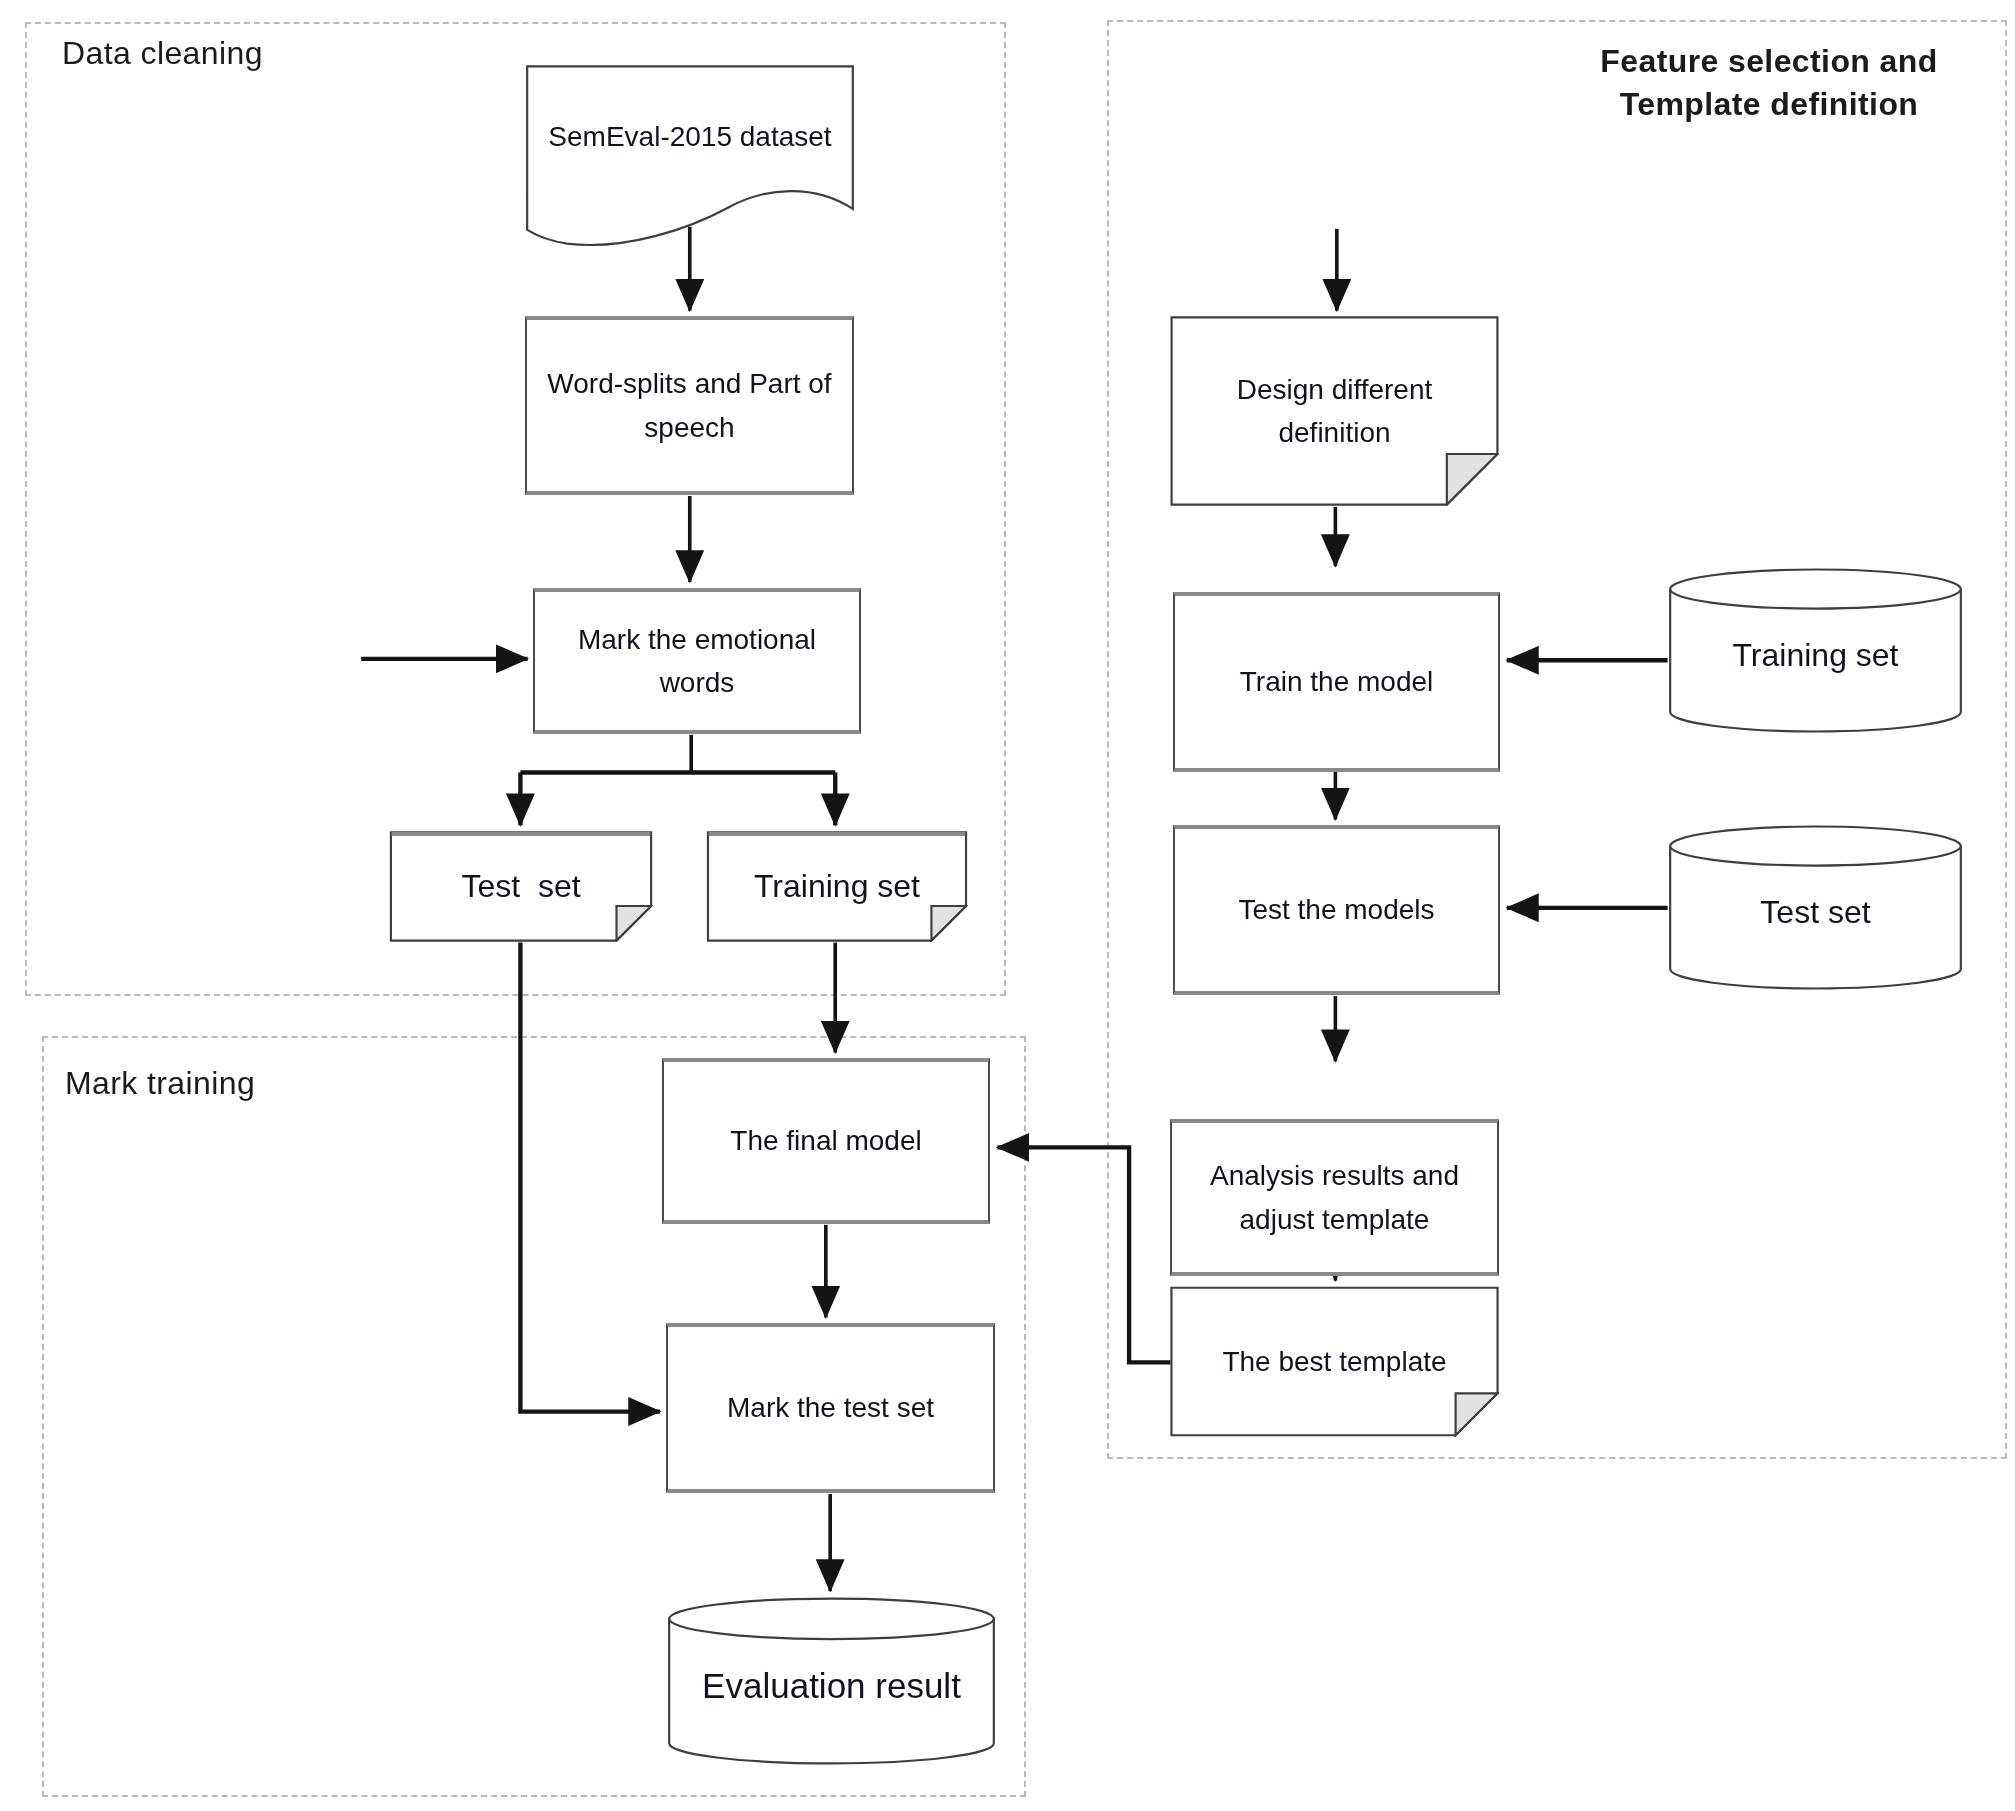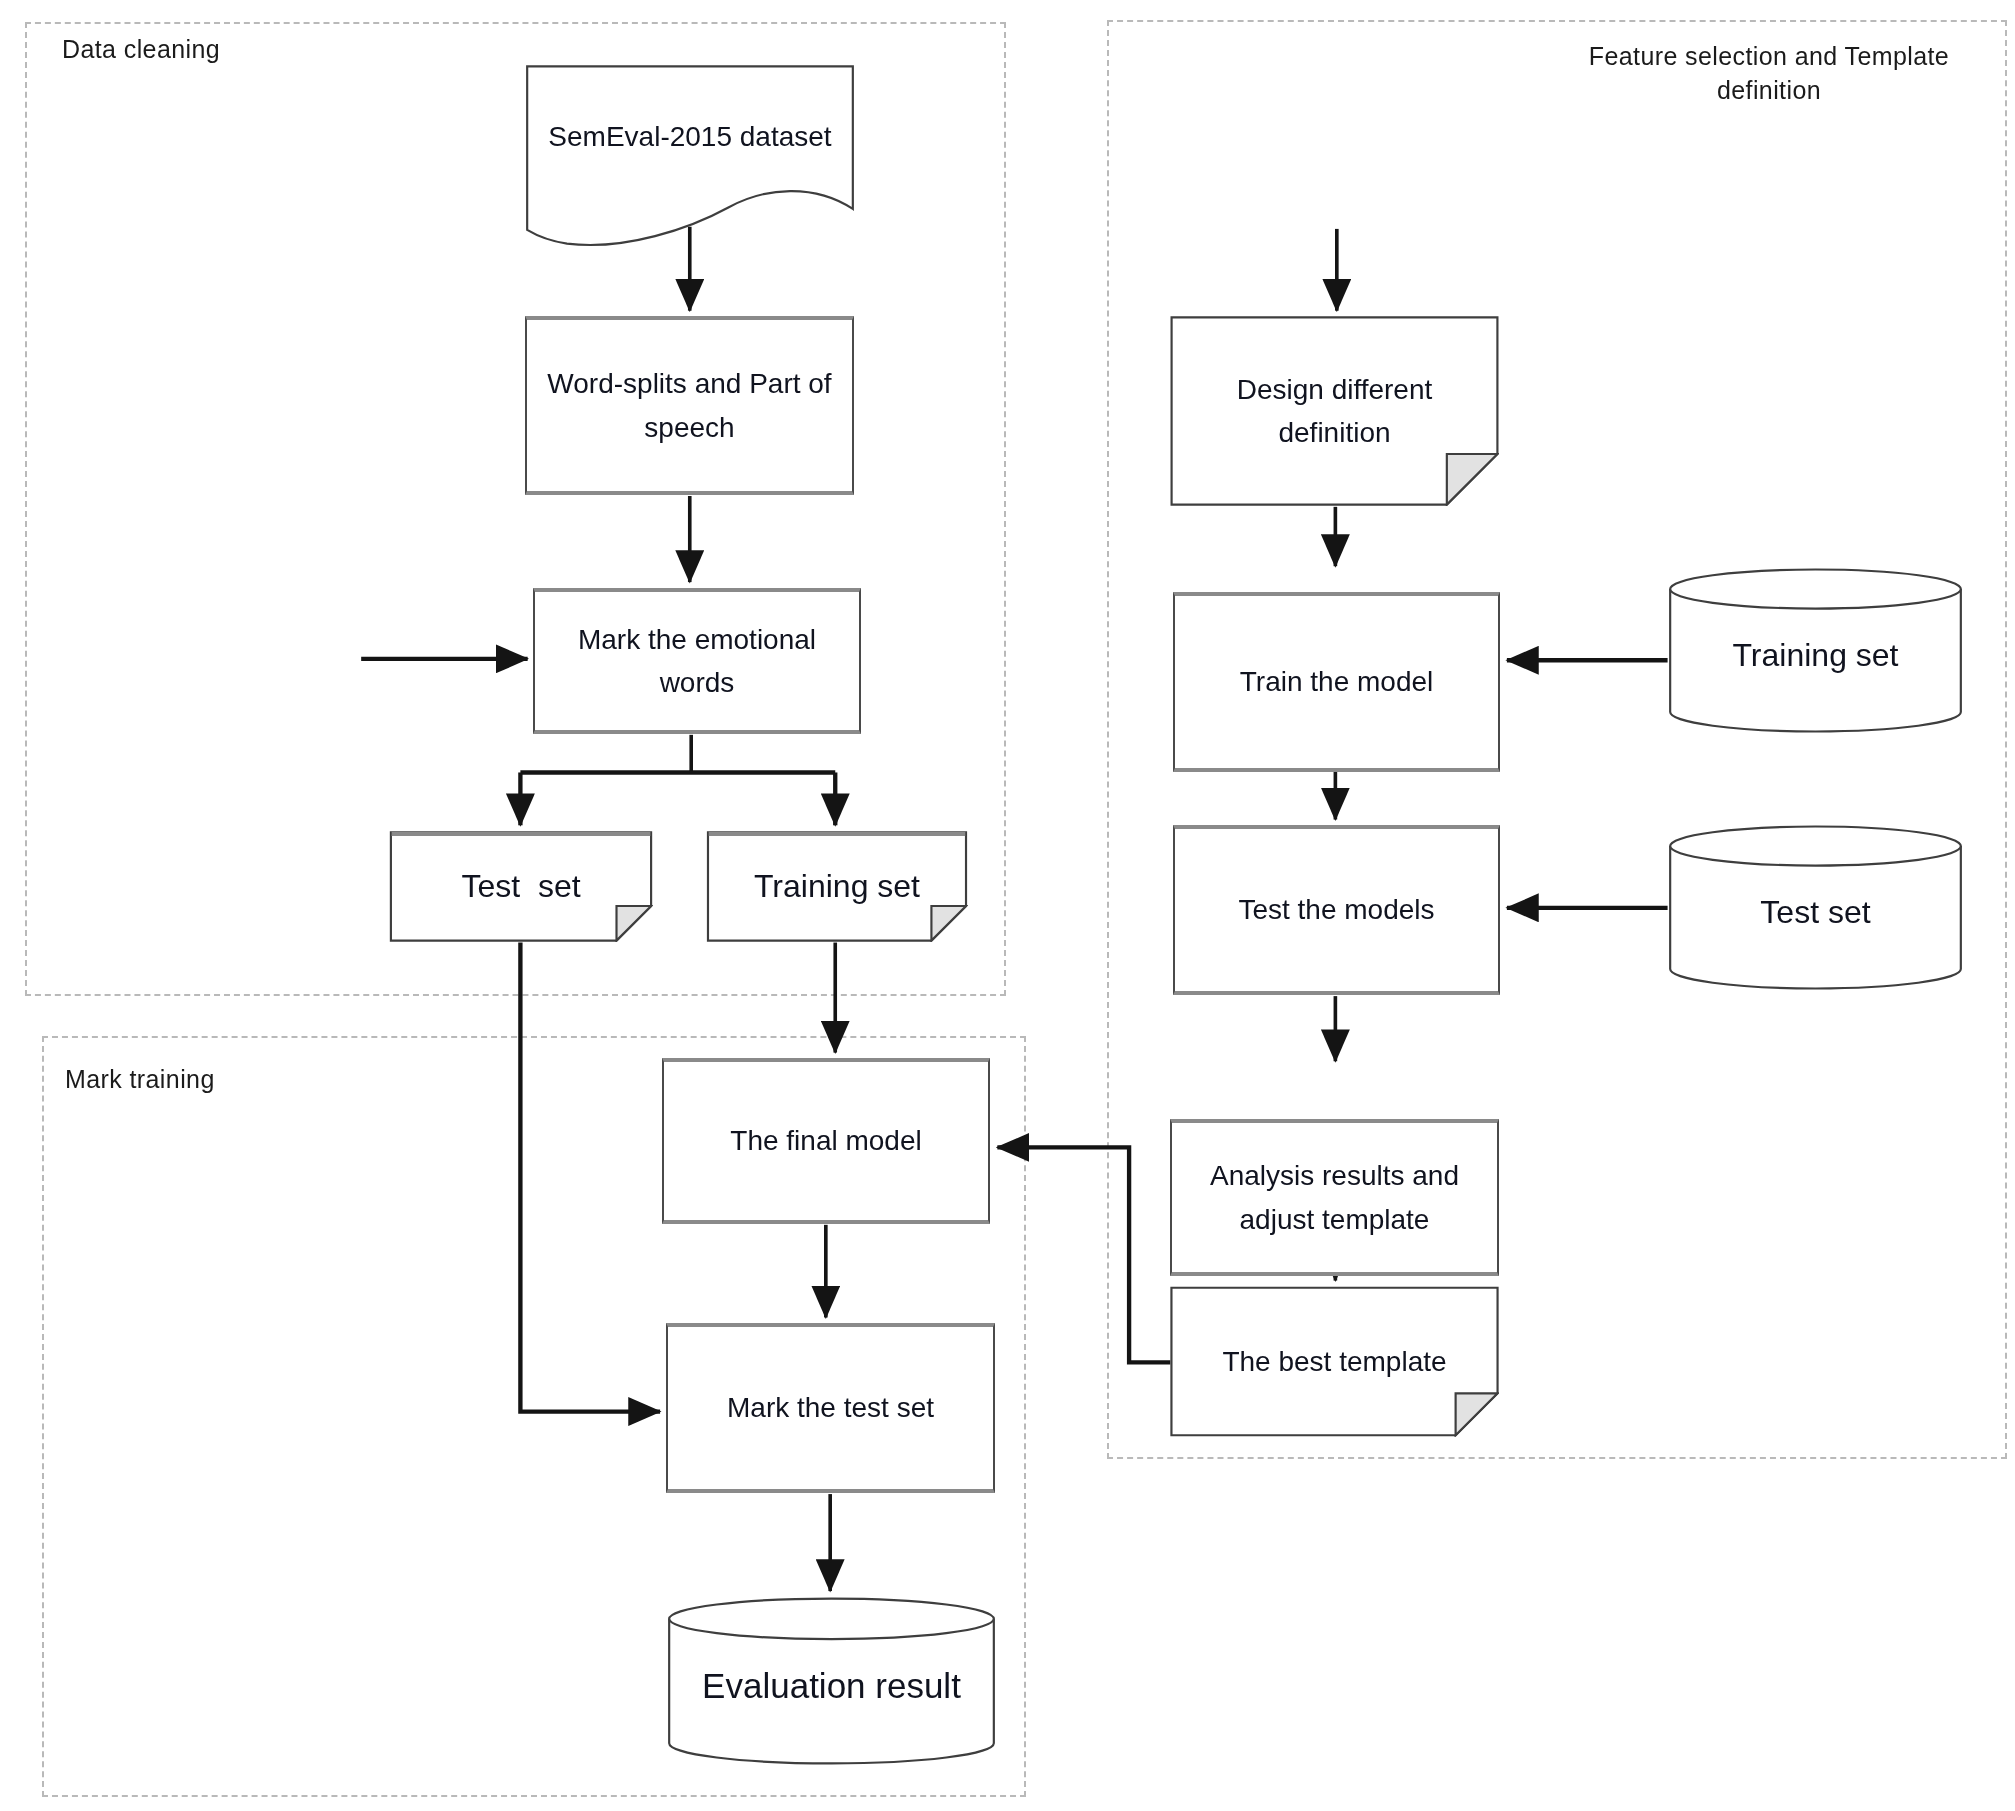--- a/index.html
+++ b/index.html
@@ -11,26 +11,26 @@
     color:#10131f;
     overflow:hidden;
   }
   .section{
     position:absolute;
     border:2.2px dashed #b9b9b9;
     background:transparent;
   }
   .section-title{
     position:absolute;
-    font-size:25px;
+    font-size:32px;
     font-weight:500;
     color:#1b1b1b;
     letter-spacing:0.4px;
   }
-  .section-title.centered{ text-align:center; line-height:1.35; }
+  .section-title.centered{ text-align:center; line-height:1.35;font-weight:bold; }
   .connectors{ position:absolute; left:0; top:0; }
   .node{
     position:absolute;
     display:flex;
     align-items:center;
     justify-content:center;
     text-align:center;
   }
   .node .label{
     position:relative;

